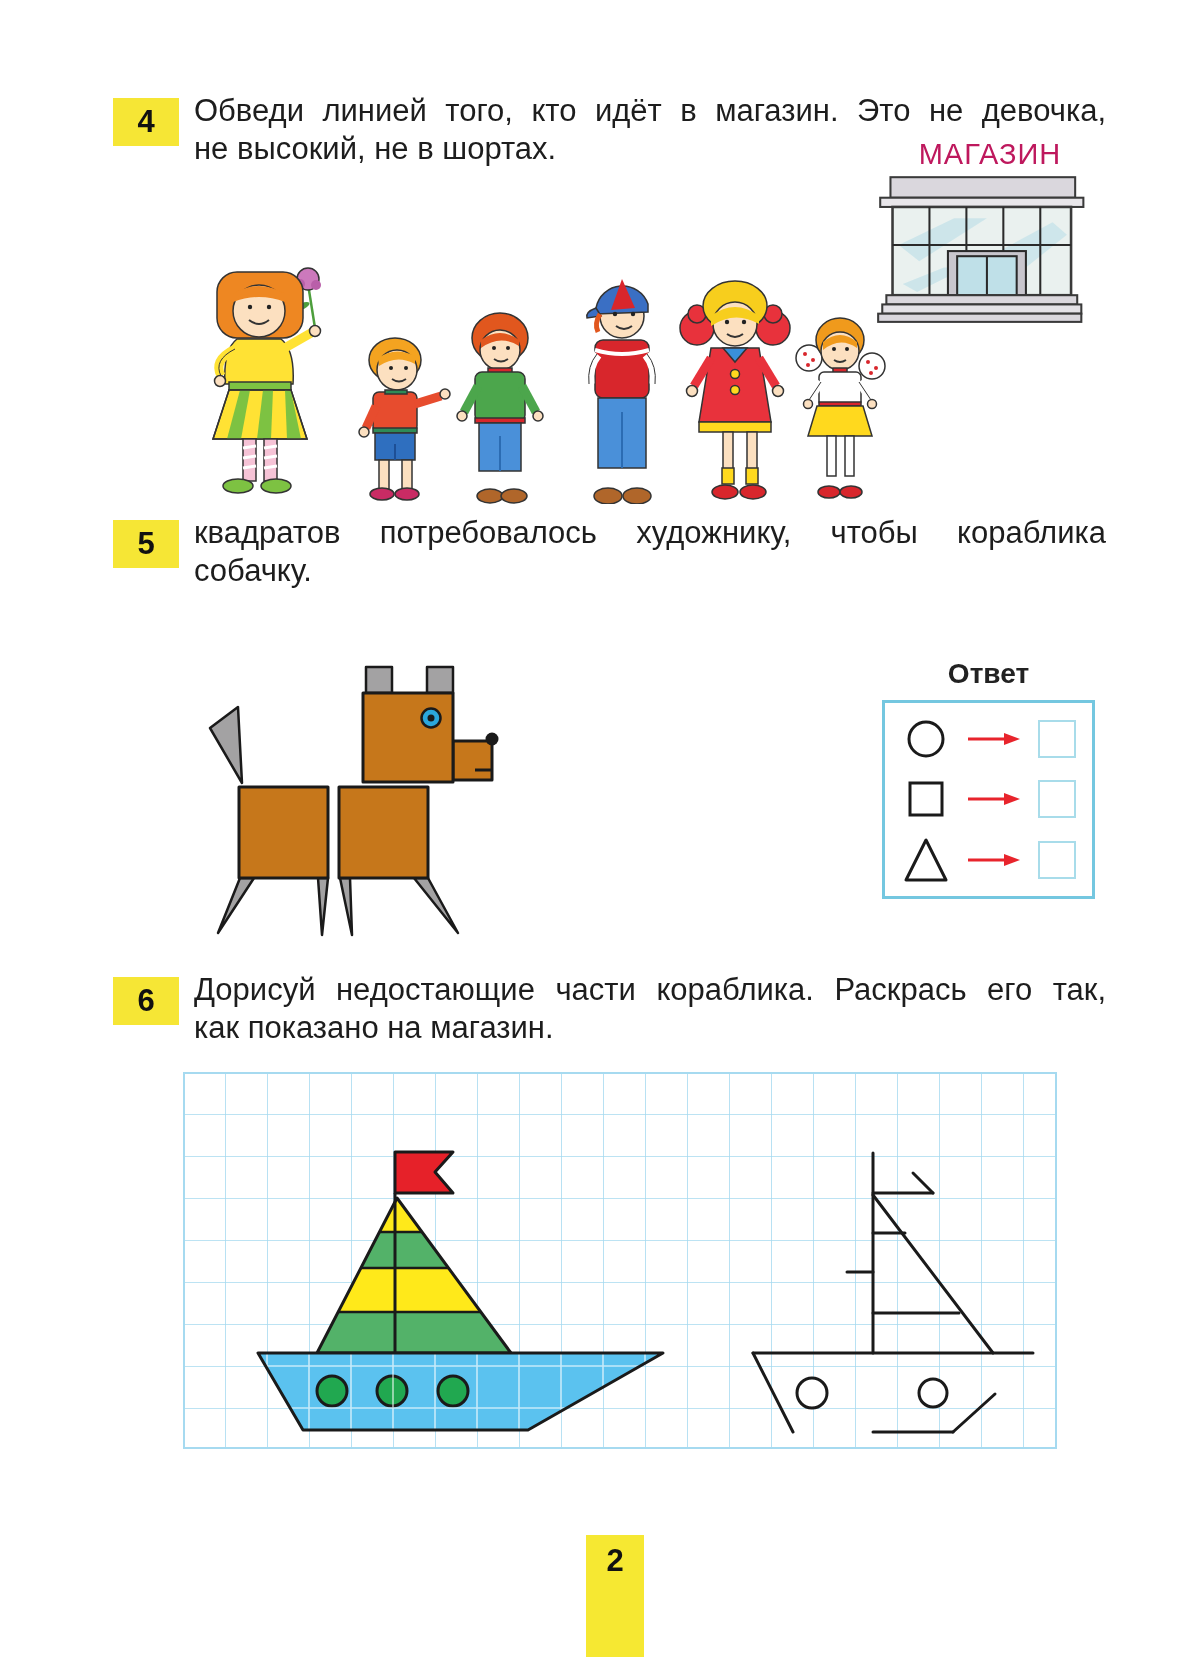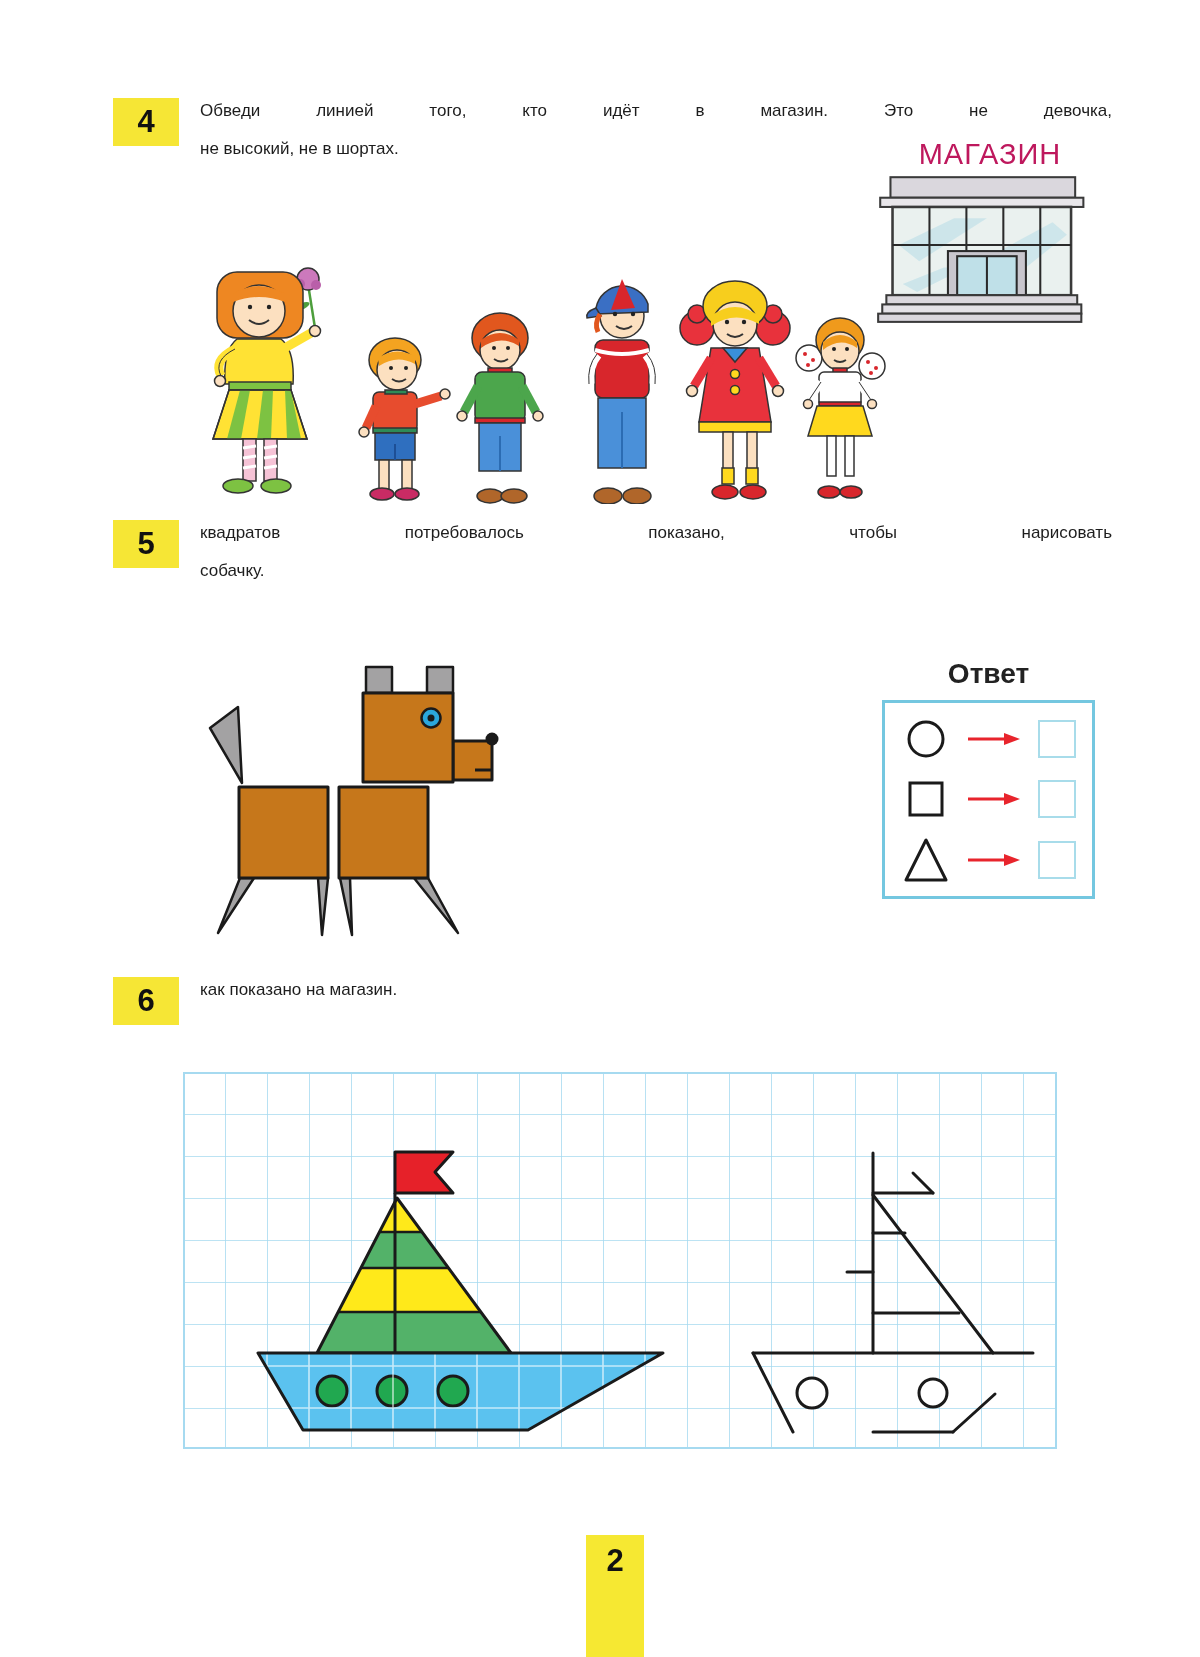--- a/index.html
+++ b/index.html
@@ -1,21 +1,21 @@
 <!DOCTYPE html>
 <html><head>
 <meta charset="utf-8">
 <style>
   html,body{margin:0;padding:0;background:#ffffff;}
   .page{position:relative;width:1200px;height:1657px;background:#ffffff;overflow:hidden;
         font-family:"Liberation Sans", sans-serif;color:#1a1a1a;}
   .badge{position:absolute;left:113px;width:66px;height:48px;background:#f6e635;
          display:flex;align-items:center;justify-content:center;
          font-size:31px;font-weight:bold;color:#111;}
-  .task-text{position:absolute;left:200px;width:912px;font-size:17px;line-height:38px;color:#1d1d1d;}
+  .task-text{position:absolute;left:194px;width:912px;font-size:31px;line-height:38px;color:#1d1d1d;}
   .task-text .ln{white-space:normal;}
   .task-text .j{text-align:justify;text-align-last:justify;}
   .store{position:absolute;left:872px;top:138px;width:236px;}
   .store-sign{font-size:29px;letter-spacing:1px;text-align:center;color:#be185d;margin-bottom:2px;}
   .answer-label{position:absolute;left:882px;top:658px;width:213px;text-align:center;
                 font-size:28px;color:#222;font-weight:bold;}
   .answer-box{position:absolute;left:882px;top:700px;width:213px;height:199px;
               border:3px solid #74c7e0;box-sizing:border-box;background:#fff;
               display:flex;flex-direction:column;justify-content:space-around;
               padding:6px 16px 6px 18px;}
@@ -234,21 +234,21 @@
       <path d="M672,152 L718,152 L727,182 L663,182 Z" fill="#ffd91e"></path>
       <rect x="682" y="182" width="9" height="40" fill="#ffffff"></rect>
       <rect x="700" y="182" width="9" height="40" fill="#ffffff"></rect>
       <ellipse cx="684" cy="238" rx="11" ry="6" fill="#d8262c"></ellipse>
       <ellipse cx="706" cy="238" rx="11" ry="6" fill="#d8262c"></ellipse>
     </g>
   </svg>
 
   <div class="badge" style="top:520px;">5</div>
   <div class="task-text" style="top:514px;">
-    <div class="ln j">квадратов потребовалось показано, чтобы нарисовать</div>
+    <div class="ln j">квадратов потребовалось художнику, чтобы кораблика</div>
     <div class="ln">собачку.</div>
   </div>
 
   <svg style="position:absolute;left:170px;top:625px;" width="340" height="315" viewBox="0 0 340 315">
     <g stroke="#1a1a1a" stroke-width="2.5" stroke-linejoin="round">
       <polygon points="40,103 68,82 72,158" fill="#a3a2a3"></polygon>
       <polygon points="70,253 84,253 48,308" fill="#a3a2a3"></polygon>
       <polygon points="148,253 158,253 152,310" fill="#a3a2a3"></polygon>
       <polygon points="170,253 180,253 182,310" fill="#a3a2a3"></polygon>
       <polygon points="244,253 258,253 288,308" fill="#a3a2a3"></polygon>
@@ -296,20 +296,21 @@
       <svg width="52" height="14" viewBox="0 0 52 14">
         <line x1="0" y1="7" x2="38" y2="7" stroke="#e8242c" stroke-width="3"></line>
         <polygon points="36,1 52,7 36,13" fill="#e8242c"></polygon>
       </svg>
       <div class="answer-input"></div>
     </div>
   </div>
 
   <div class="badge" style="top:977px;">6</div>
   <div class="task-text" style="top:971px;">
+    <div class="ln j">Дорисуй недостающие части кораблика. Раскрась его так,</div>
     <div class="ln">как показано на магазин.</div>
   </div>
 
   <svg style="position:absolute;left:183px;top:1072px;" width="874" height="377" viewBox="0 0 874 377">
     <defs>
       <pattern id="grid" width="42" height="42" patternUnits="userSpaceOnUse">
         <path d="M 42 0 L 0 0 L 0 42" fill="none" stroke="#a6daf0" stroke-width="1.6"></path>
       </pattern>
       <clipPath id="sailL">
           <polygon points="214,126 134,281 328,281"></polygon>

